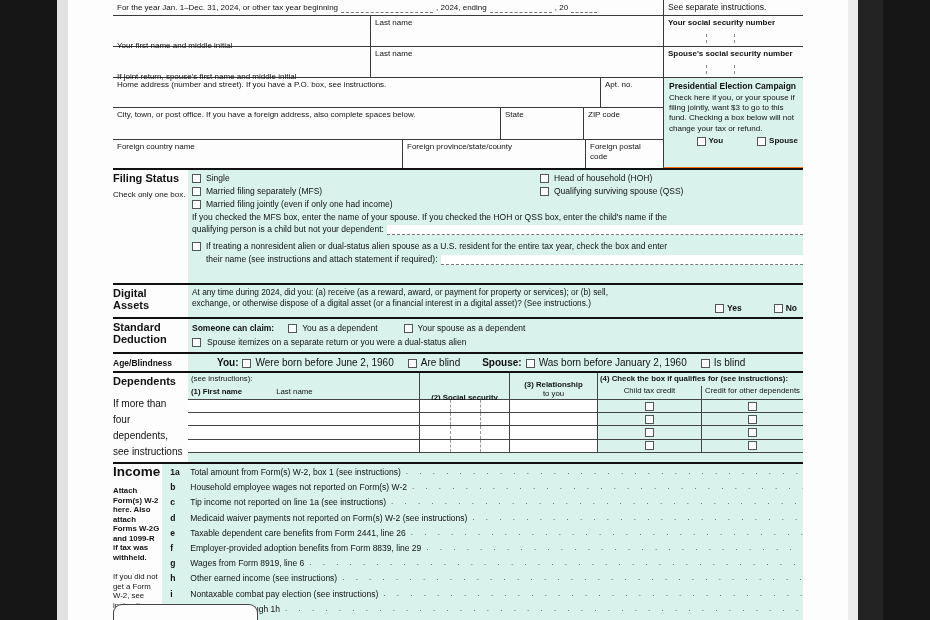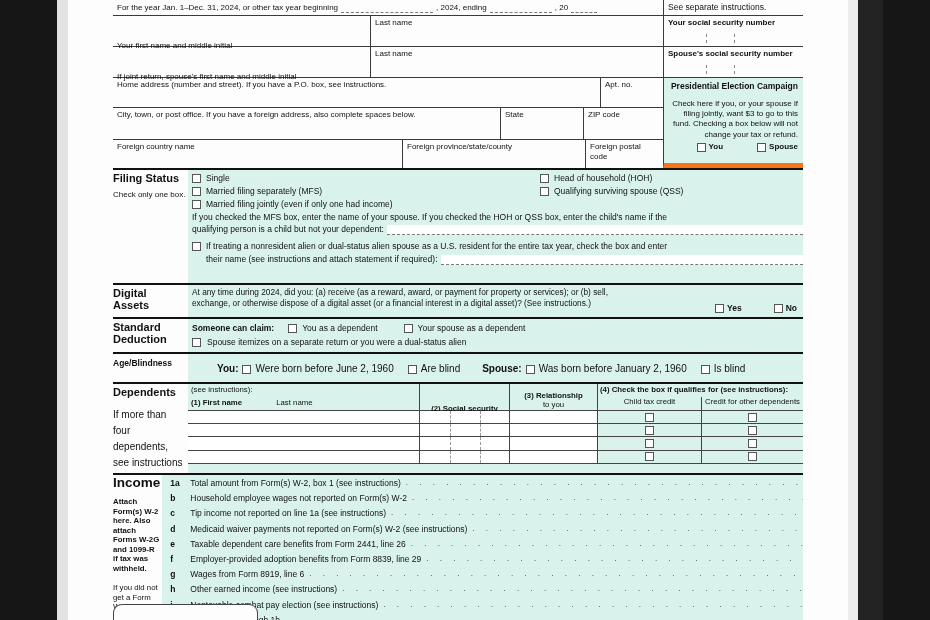--- a/index.html
+++ b/index.html
@@ -26,29 +26,29 @@
   .bandB { height:62px; display:flex; }
   .bandB .left { width:550px; }
   .bandB .right { width:140px; border-left:1px solid #3a3a3a; }
   .nmrow { height:31px; display:flex; border-bottom:1px solid #3a3a3a; }
   .nmrow .c1 { width:257px; padding:2px 4px;margin-top:23px; }
   .nmrow .c2 { flex:1; border-left:1px solid #3a3a3a; padding:2px 4px; }
   .ssncell { height:31px; border-bottom:1px solid #3a3a3a; padding:2px 4px; font-size:8px; position:relative; }
   .tick { position:absolute; bottom:3px; width:0; height:9px; border-left:1px dashed #888; }
   .bandC { height:90px; display:flex; }
   .bandC .left { width:550px; }
-  .bandC .right { width:140px; border-left:1px solid #3a3a3a; border-bottom:5px solid #f97316; padding:3px 5px;text-align:right; }
+  .bandC .right { width:140px; border-left:1px solid #3a3a3a; border-bottom:1px solid #f97316; padding:3px 5px; }
   .addr1 { height:30px; display:flex; border-bottom:1px solid #3a3a3a; }
   .addr1 .c1 { flex:1; padding:2px 4px; } .addr1 .c2 { width:63px; border-left:1px solid #3a3a3a; padding:2px 4px; }
   .addr2 { height:32px; display:flex; border-bottom:1px solid #3a3a3a; }
   .addr2 .c1 { width:387px; padding:2px 4px; } .addr2 .c2 { width:83px; border-left:1px solid #3a3a3a; padding:2px 4px; } .addr2 .c3 { flex:1; border-left:1px solid #3a3a3a; padding:2px 4px; }
   .addr3 { height:28px; display:flex; }
   .addr3 .c1 { width:289px; padding:2px 4px; } .addr3 .c2 { width:183px; border-left:1px solid #3a3a3a; padding:2px 4px; } .addr3 .c3 { flex:1; border-left:1px solid #3a3a3a; padding:2px 4px; }
   .pec-title { font-size:8.5px; font-weight:bold; }
-  .pec-body { font-size:8px; line-height:10.4px; margin-top:7px; }
+  .pec-body { font-size:8px; line-height:10.4px; margin-top:1px; }
   .pec-cbs { display:flex; justify-content:flex-end; gap:14px; margin-top:2px; font-weight:bold; align-items:center; }
   .pec-cbs .cb { margin-right:3px; }
 
   
   .band { display:flex; border-top:2px solid #111; }
   .lcol { width:75px; padding:2px 2px 0 0; background:#fdfdfd; }
   .lcol .h1 { font-size:11px; font-weight:bold; line-height:12px; }
   .lcol .sub { font-size:8px; margin-top:6px; line-height:10px; }
   .ccol { flex:1; padding:2px 0 0 4px; }
 
@@ -60,21 +60,21 @@
 
   .da { height:34px; }
   .da .ccol { display:flex; padding-right:6px; }
   .da .tb { flex:1; font-size:8.3px; line-height:11px; }
   .da .yn { display:flex; align-items:flex-end; gap:12px; padding-bottom:3px; font-weight:bold; font-size:8.5px; }
   .da .yn .cb { margin-right:3px; }
 
   .sd { height:35px; }
   .sd .line { height:14px; display:flex; align-items:center; font-size:8.5px; }
 
-  .ab { height:30px; }
+  .ab { height:19px; }
   .ab .ccol { display:flex; align-items:center; font-size:10px;padding-left:29px; }
   .ab .cb { margin:0 4px; }
 
   .dep { height:91px; }
   .dep .ccol { padding:0; }
   .dep-hdr { height:27px; display:flex; font-size:7.8px; border-bottom:1px solid #444; }
   .dh-name { width:232px; border-right:1px solid #444; padding:1px 3px; }
   .dh-ssn { width:90px; border-right:1px solid #444; text-align:center; padding-top:20px; line-height:9px; }
   .dh-rel { width:88px; border-right:1px solid #444; text-align:center; padding-top:7px; line-height:9px; }
   .dh-4 { flex:1; }

